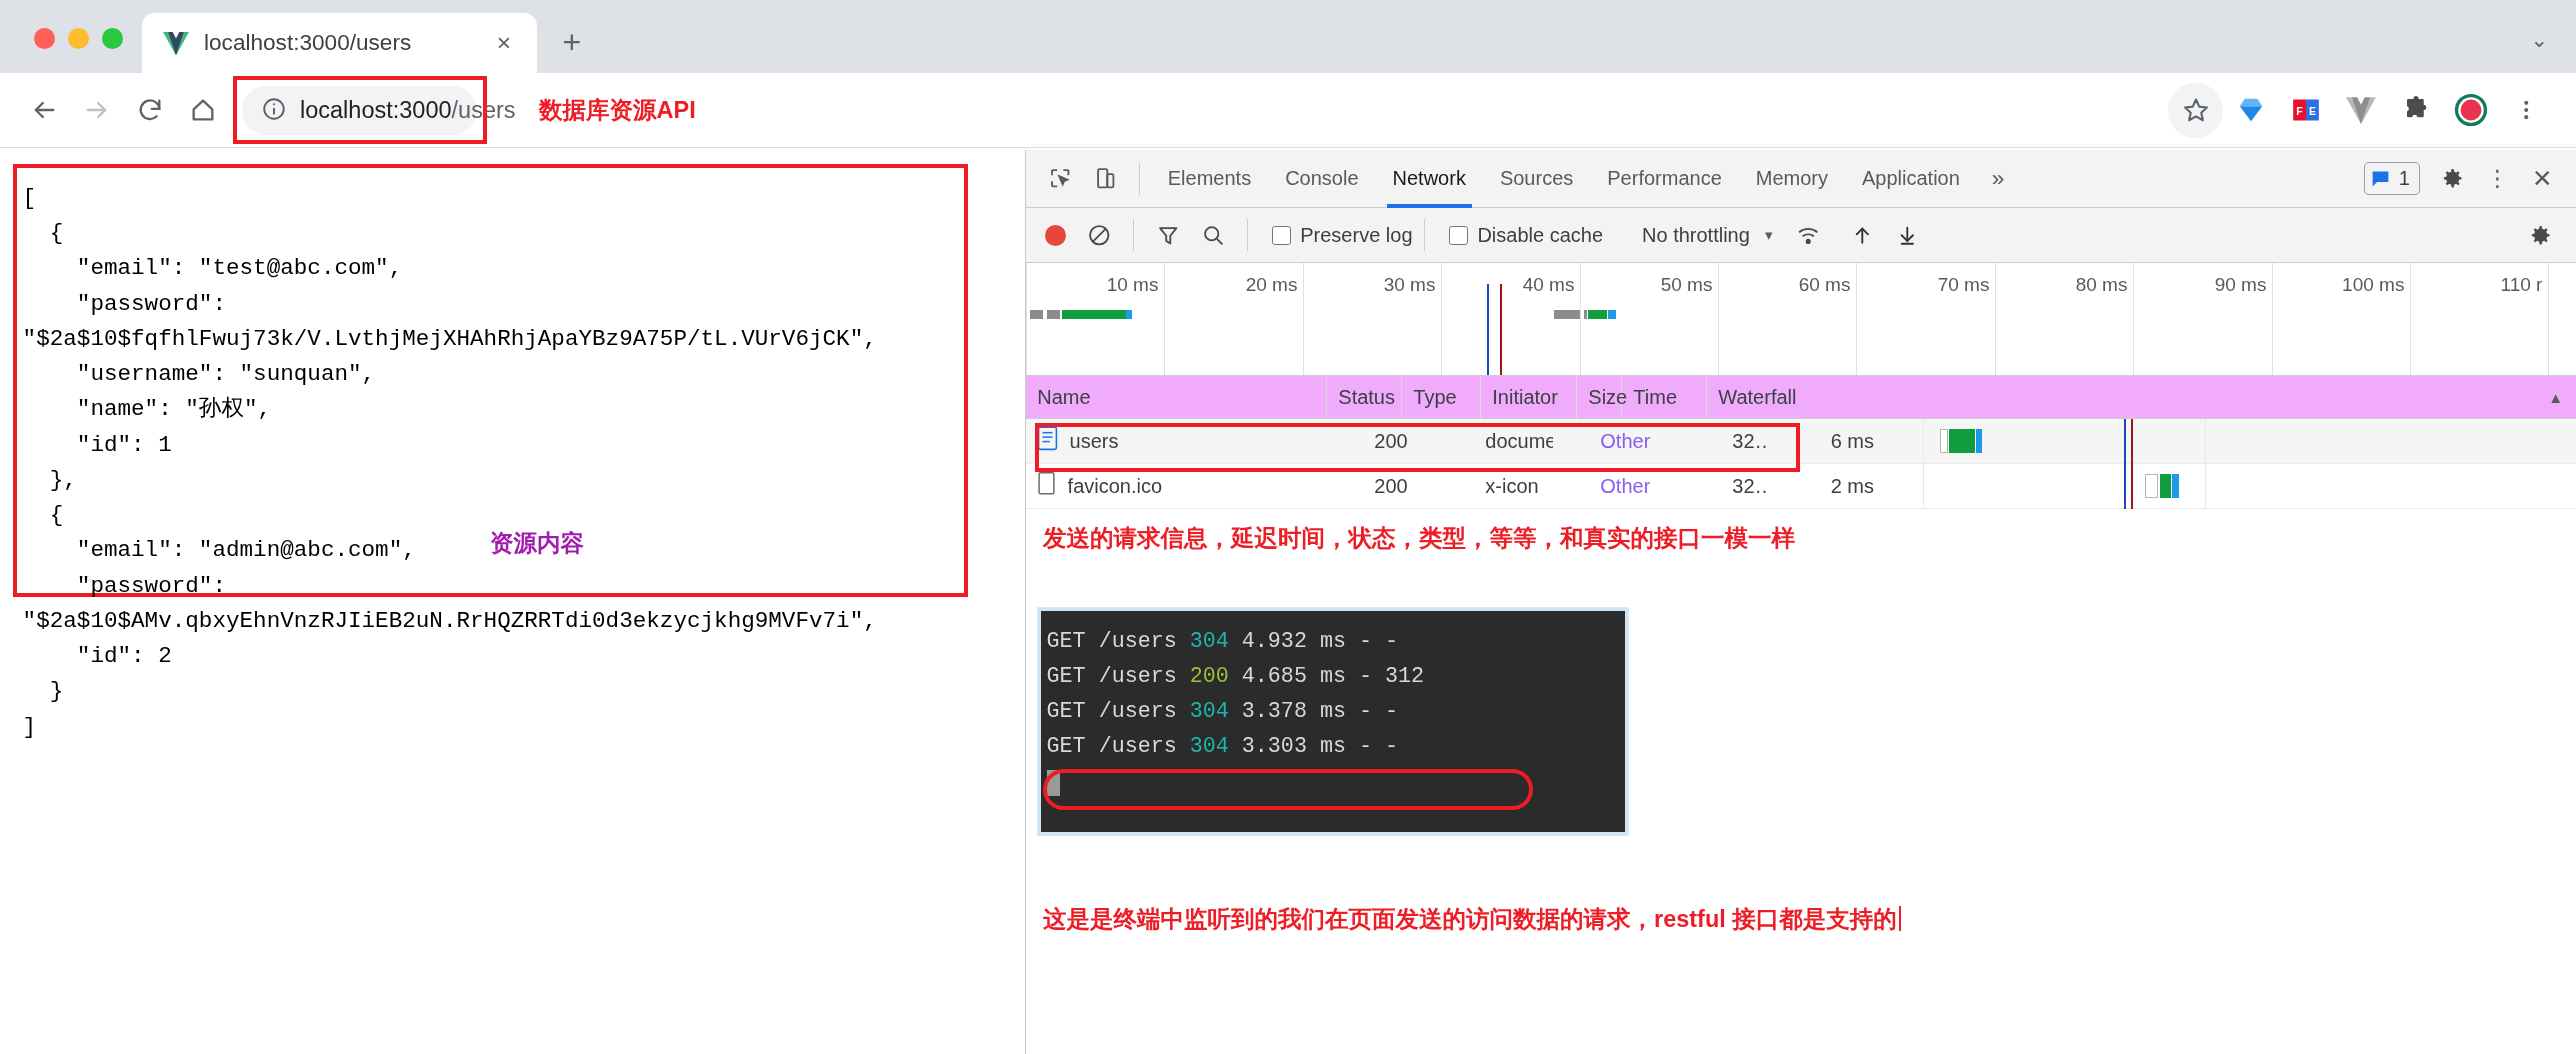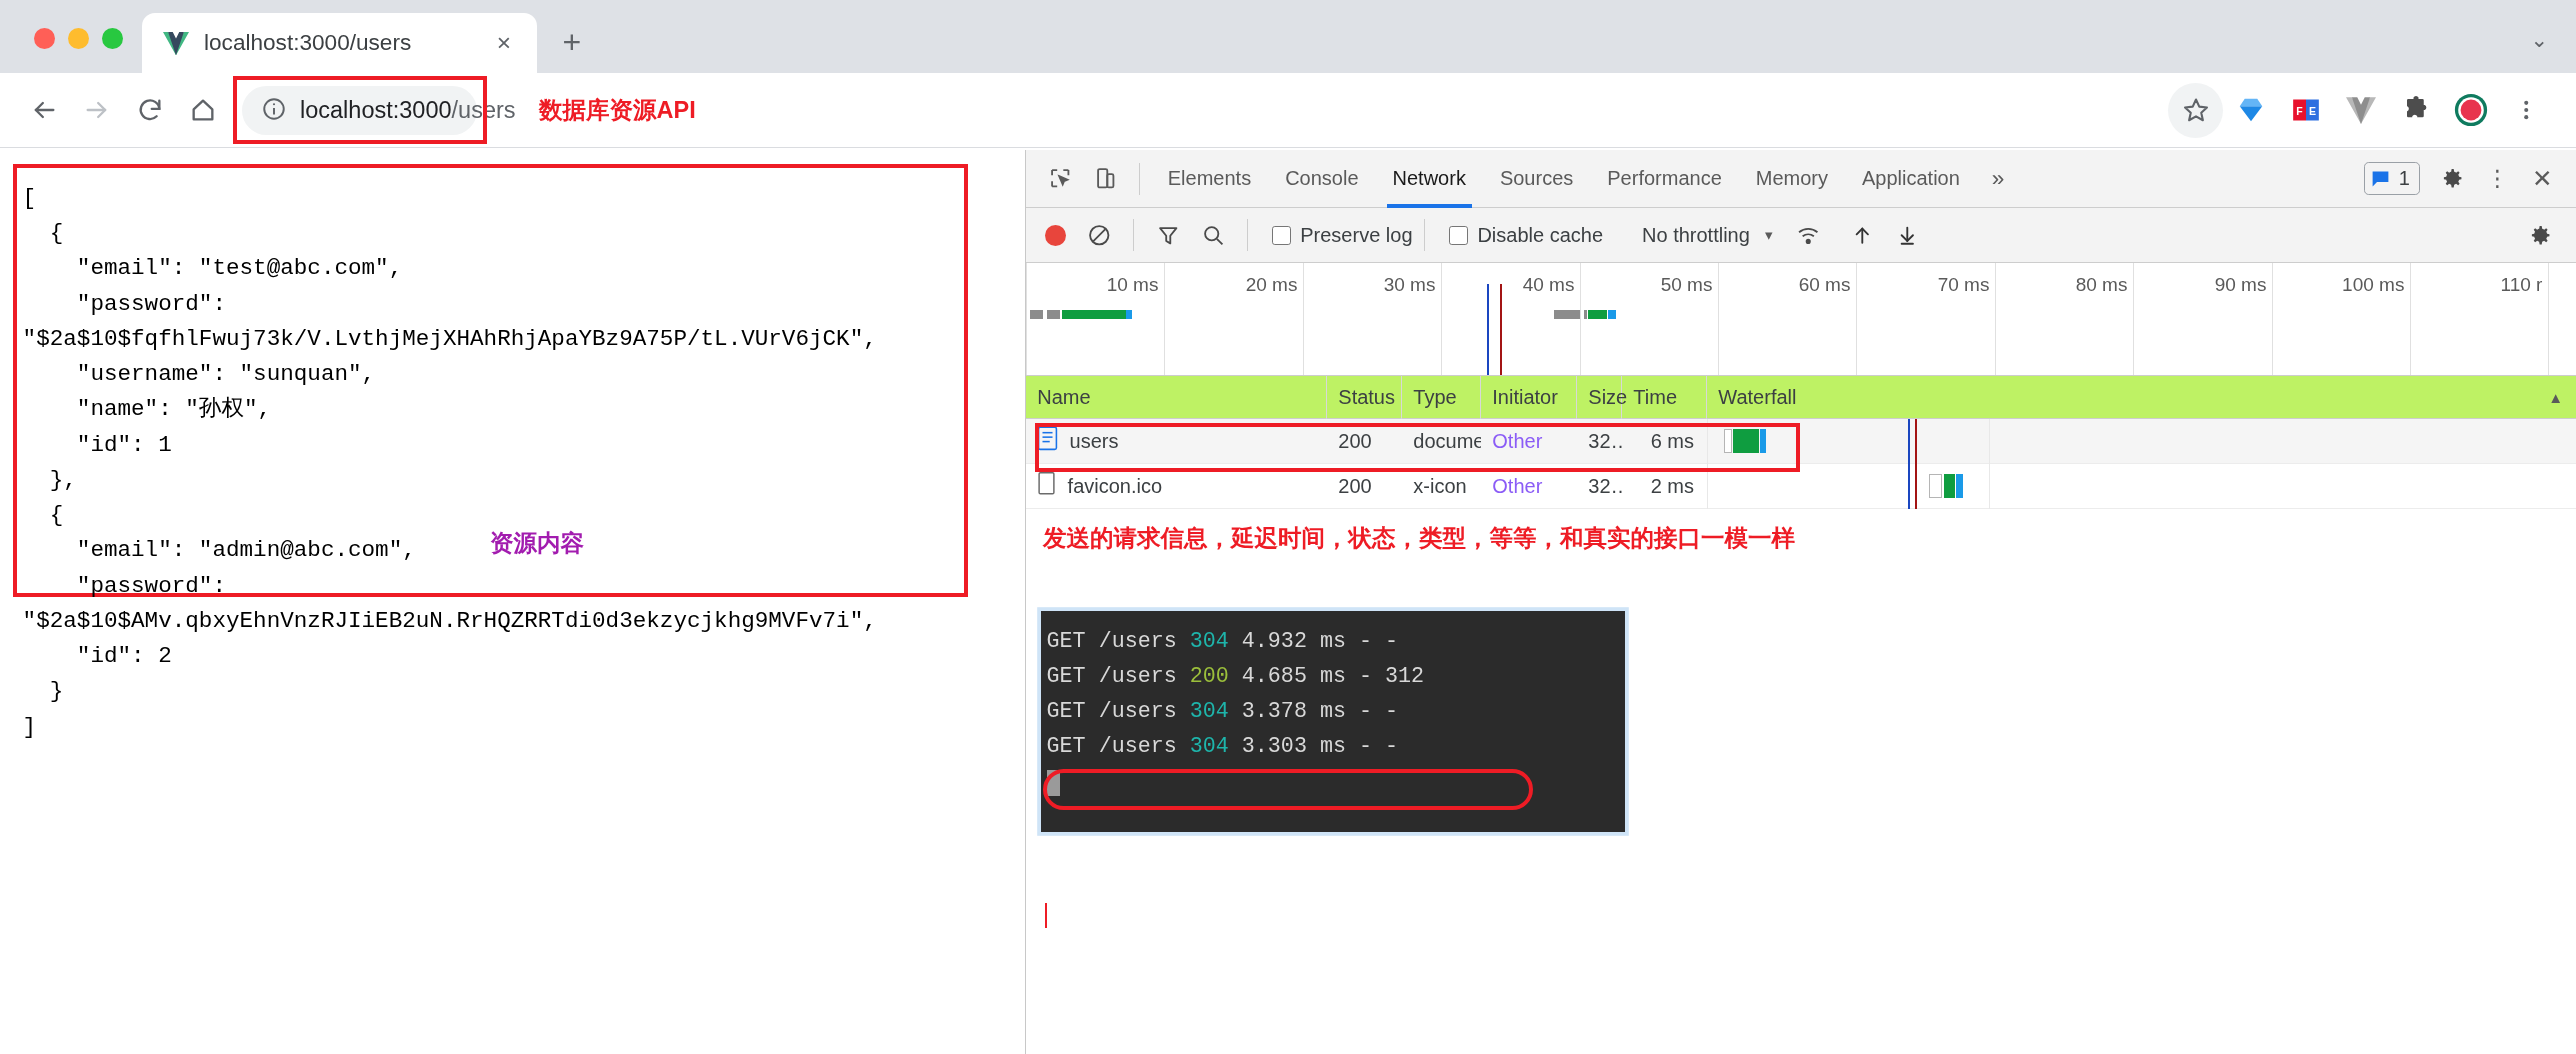--- a/index.html
+++ b/index.html
@@ -219,21 +219,21 @@
   .ov-tick span {
     position:absolute; right: 6.6px; top: 11.3px;
     font-size: 19px; color: #5a5a5a; white-space:nowrap;
   }
   .ov-bar { position:absolute; height: 8.5px; }
   .ov-line { position:absolute; top:21px; bottom:0; width:1.9px; }
 
   
   .dt-table-head {
     height: 43px; flex:0 0 auto;
-    background: #bef264;
+    background: #f0abfc;
     border-bottom: 0.9px solid #cdcdcd;
     display:flex; align-items:center;
     font-size: 20px; color:#3c4043;
   }
   .th {
     height:43px; display:flex; align-items:center;
     padding-left: 11.3px;
     border-right: 0.9px solid #d8d8d8;
     flex: 0 0 auto;
   }
@@ -244,20 +244,21 @@
   .th.size { width: 45px; }
   .th.time { width: 85px; }
   .th.waterfall { flex:1 1 auto; border-right:none; justify-content:space-between; padding-right:13px; }
   .sort-arrow { font-size: 15px; color:#5a5a5a; }
 
   .dt-rows { flex: 0 0 auto; position: relative; }
   .trow {
     height: 45px; display:flex; align-items:center;
     font-size: 20px; color:#3c4043;
     border-bottom: 0.9px solid #ececec;
+    gap: 36px;
   }
   .trow.alt { background:#f5f5f5; }
   .td {
     height:45px; display:flex; align-items:center;
     padding-left: 11.3px; flex:0 0 auto; overflow:hidden;
   }
   .td.name { width: 301px; gap: 11.3px; }
   .td.status { width: 75px; }
   .td.type { width: 79px; }
   .td.initiator { width: 96px; color:#8b5cf6; }
@@ -682,18 +683,18 @@
       <div class="terminal">
         <div style="padding-top:13px;"></div>
         <div class="term-line"><span>GET</span> <span>/users</span> <span class="c-304">304</span> <span>4.932 ms - -</span></div>
         <div class="term-line"><span>GET</span> <span>/users</span> <span class="c-200">200</span> <span>4.685 ms - 312</span></div>
         <div class="term-line"><span>GET</span> <span>/users</span> <span class="c-304">304</span> <span>3.378 ms - -</span></div>
         <div class="term-line"><span>GET</span> <span>/users</span> <span class="c-304">304</span> <span>3.303 ms - -</span></div>
         <div class="term-cursor"></div>
         <div class="term-ellipse"></div>
       </div>
 
-      <div class="annot-term"><span class="cursor-bar"></span></div>
+      <div class="annot-term"><span>这是是终端中监听到的我们在页面发送的访问数据的请求，restful 接口都是支持的</span><span class="cursor-bar"></span></div>
 
     </div>
   </div>
 </div>
 
 
 </body></html>

